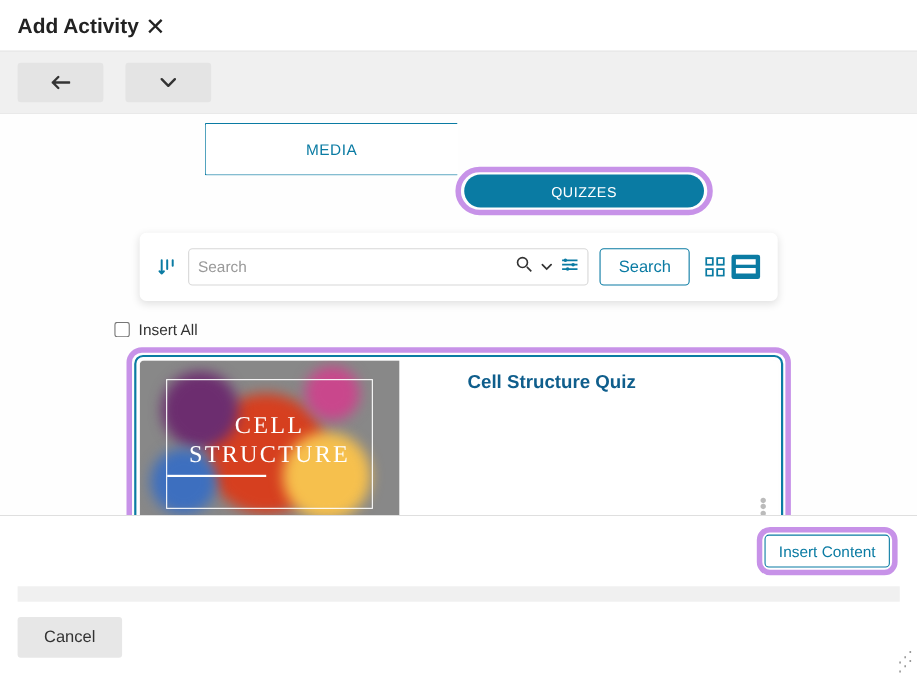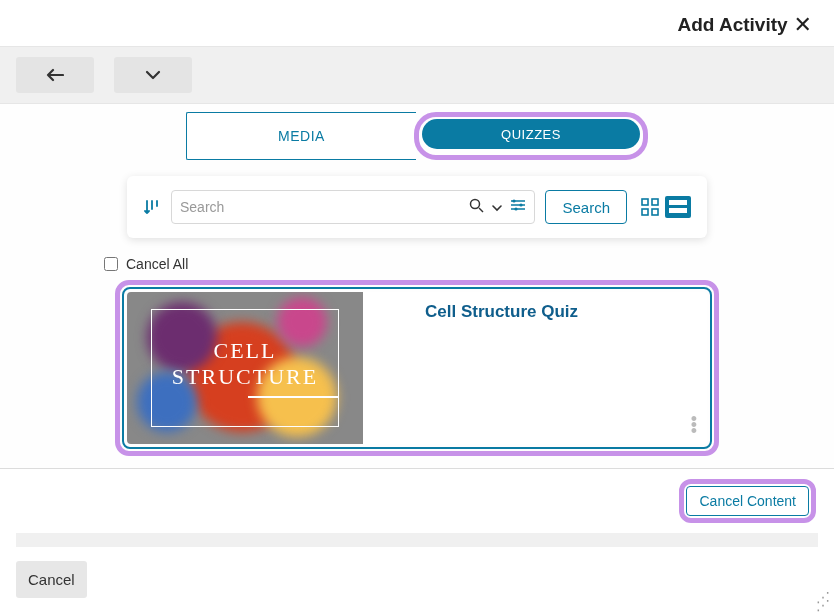--- a/index.html
+++ b/index.html
@@ -1,34 +1,34 @@
 <!DOCTYPE html>
 <html><head>
 <meta charset="utf-8">
 <style>
 * { margin: 0; padding: 0; box-sizing: border-box; font-family: -apple-system, BlinkMacSystemFont, "Segoe UI", Arial, sans-serif; }
 body { width: 834px; height: 613px; background: #fff; position: relative; overflow: hidden; }
 
-.header { display: flex; align-items: center; justify-content: flex-end; padding: 12px 16px 8px 16px; }
+.header { display: flex; align-items: center; justify-content: flex-start; padding: 12px 16px 8px 16px; }
 .header-title { font-size: 19px; font-weight: 600; color: #222; }
 .close-x { font-size: 22px; font-weight: 400; color: #222; cursor: pointer; padding: 0 6px; }
 
 .toolbar-strip { background: #f0f0f0; padding: 10px 16px; border-top: 1px solid #e6e6e6; border-bottom: 1px solid #e6e6e6; display: flex; gap: 20px; }
 .toolbar-btn { width: 78px; height: 36px; background: #e4e4e4; border: none; border-radius: 3px; display: flex; align-items: center; justify-content: center; cursor: pointer; }
 .toolbar-btn svg { fill: #333; }
 
 .content-area { position: relative; height: 364px; overflow-y: scroll; padding: 8px 0 0 0; background: #fefefe; }
 .content-area::-webkit-scrollbar { width: 16px; }
 .content-area::-webkit-scrollbar-track { background: #f5f5f5; border-left: 1px solid #ececec; }
 .content-area::-webkit-scrollbar-thumb { background: #cfcfcf; border-radius: 0; border: 3px solid #f5f5f5; }
 
 .tabs-row { display: flex; justify-content: center; gap: 0; position: relative; }
 .tab { width: 230px; height: 48px; display: flex; align-items: center; justify-content: center; font-size: 14px; letter-spacing: 0.5px; cursor: pointer; }
 .tab-media { border: 1px solid #0a7ba3; background: #fff; color: #0a7ba3; border-right: none; border-radius: 2px 0 0 2px; }
-.tab-quizzes-wrap { border: 5px solid #c792e8; border-radius: 22px; padding: 2px 3px; margin-left: -2px; }
+.tab-quizzes-wrap { border: 5px solid #c792e8; border-radius: 22px; padding: 2px 3px; margin-left: -2px; margin-top: 40px; }
 .tab-quizzes { background: #0a7ba3; color: #fff; border-radius: 18px; width: 218px; height: 30px; display: flex; align-items: center; justify-content: center; font-size: 13px; letter-spacing: 0.5px; }
 
 .search-card { width: 580px; margin: 16px auto 0 auto; background: #fff; border-radius: 6px; box-shadow: 0 2px 8px rgba(0,0,0,0.12); padding: 14px 16px; display: flex; align-items: center; gap: 10px; }
 .sort-icon { color: #0a7ba3; font-size: 17px; display: flex; align-items: center;}
 .search-input-wrap { flex: 1; border: 1px solid #d8d8d8; border-radius: 4px; height: 34px; display: flex; align-items: center; padding: 0 8px; gap: 6px; min-width: 0; }
 .search-input { flex: 1; border: none; outline: none; font-size: 14px; color: #555; min-width: 0; }
 .search-input::placeholder { color: #999; }
 .search-right-icons { display: flex; align-items: center; gap: 8px; color: #333; flex-shrink: 0; }
 .search-button { border: 1.5px solid #0a7ba3; color: #0a7ba3; background: #fff; border-radius: 4px; height: 34px; padding: 0 16px; font-size: 15px; cursor: pointer; }
 .view-toggles { display: flex; gap: 2px; margin-left: auto; }
@@ -36,21 +36,21 @@
 .view-btn.active { background: #0a7ba3; }
 .view-btn svg { display: block; }
 
 .select-all-row { margin: 18px 0 8px 104px; display: flex; align-items: center; gap: 8px; font-size: 14px; color: #333; }
 .select-all-row input { width: 14px; height: 14px; }
 
 .quiz-card-outer { border: 5px solid #c792e8; border-radius: 14px; margin: 0 auto; width: 604px; padding: 2px; }
 .quiz-card-mid { border: 2px solid #0a7ba3; border-radius: 8px; padding: 3px; }
 .quiz-card { display: flex; background: #fff; border-radius: 4px; height: 152px; overflow: hidden; }
 .quiz-thumb { width: 236px; height: 100%; background: #888; position: relative; display: flex; align-items: center; justify-content: center; }
-.quiz-thumb-frame { border: 1px solid #fff; width: 80%; height: 78%; display: flex; flex-direction: column; align-items: flex-end; justify-content: center; position: relative; z-index: 2; }
+.quiz-thumb-frame { border: 1px solid #fff; width: 80%; height: 78%; display: flex; flex-direction: column; align-items: flex-start; justify-content: center; position: relative; z-index: 2; }
 .quiz-thumb-text { color: #fff; font-family: "Brush Script MT", cursive; font-size: 22px; letter-spacing: 2px; text-align: center;}
 .quiz-thumb-underline { width: 90px; height: 2px; background: #fff; margin-top: 6px; }
 .splatter { position: absolute; border-radius: 50%; filter: blur(6px); z-index: 1;}
 .sp1 { width: 110px; height: 110px; background: #d63f1f; left: 60px; top: 30px; }
 .sp2 { width: 80px; height: 80px; background: #f6c04d; left: 130px; top: 65px; }
 .sp3 { width: 70px; height: 70px; background: #6c2d6f; left: 20px; top: 10px; }
 .sp4 { width: 60px; height: 60px; background: #3d6fbf; left: 10px; top: 80px; }
 .sp5 { width: 50px; height: 50px; background: #c9478c; left: 150px; top: 5px; }
 .quiz-info { flex: 1; padding: 10px 14px; position: relative; margin-left: 48px; }
 .quiz-title { color: #0f5e8c; font-size: 17px; font-weight: 600; }
@@ -59,21 +59,21 @@
 
 .bottom-divider { border-top: 1px solid #dcdcdc; margin: 0; }
 
 .insert-row { display: flex; justify-content: flex-end; padding: 10px 18px 4px 0; }
 .insert-wrap { border: 5px solid #c792e8; border-radius: 12px; padding: 2px; }
 .insert-btn { border: 1.5px solid #0a7ba3; color: #0a7ba3; background: #fff; border-radius: 4px; padding: 6px 12px; font-size: 14px; cursor: pointer; }
 
 .footer-bar { background: #f0f0f0; height: 14px; margin: 6px 16px 0 16px; }
 
 .cancel-row { padding: 14px 16px 0 16px; }
-.cancel-btn { background: #e7e7e7; border: none; color: #333; font-size: 15px; padding: 10px 12px; border-radius: 3px; cursor: pointer; }
+.cancel-btn { background: #e7e7e7; border: none; color: #333; font-size: 15px; padding: 10px 24px; border-radius: 3px; cursor: pointer; }
 
 .resize-grip { position: absolute; right: 4px; bottom: 4px; color: #999; font-size: 14px; line-height: 8px; pointer-events: none; }
 </style>
 </head>
 <body>
 
 <div class="header">
   <div class="header-title">Add Activity</div>
   <div class="close-x">✕</div>
 </div>
@@ -144,21 +144,21 @@
         <svg width="20" height="16" viewBox="0 0 20 16">
             <rect x="1" y="1" width="18" height="5" fill="#fff"></rect>
             <rect x="1" y="9" width="18" height="5" fill="#fff"></rect>
           </svg>
       </div>
     </div>
   </div>
 
   <div class="select-all-row">
     <input type="checkbox" style="">
-    <span>Cancel All</span>
+    <span>Insert All</span>
   </div>
 
   <div class="quiz-card-outer">
     <div class="quiz-card-mid">
       <div class="quiz-card">
         <div class="quiz-thumb">
           <div class="splatter sp1"></div>
             <div class="splatter sp2"></div>
             <div class="splatter sp3"></div>
             <div class="splatter sp4"></div>
@@ -176,21 +176,21 @@
     </div>
   </div>
 
   <div style="height:40px"></div>
 </div>
 
 <div class="bottom-divider"></div>
 
 <div class="insert-row">
   <div class="insert-wrap">
-    <button class="insert-btn">Cancel Content</button>
+    <button class="insert-btn">Insert Content</button>
   </div>
 </div>
 
 <div class="footer-bar"></div>
 
 <div class="cancel-row">
   <button class="cancel-btn">Cancel</button>
 </div>
 
 <div class="resize-grip">⋰<br>⋰</div>

